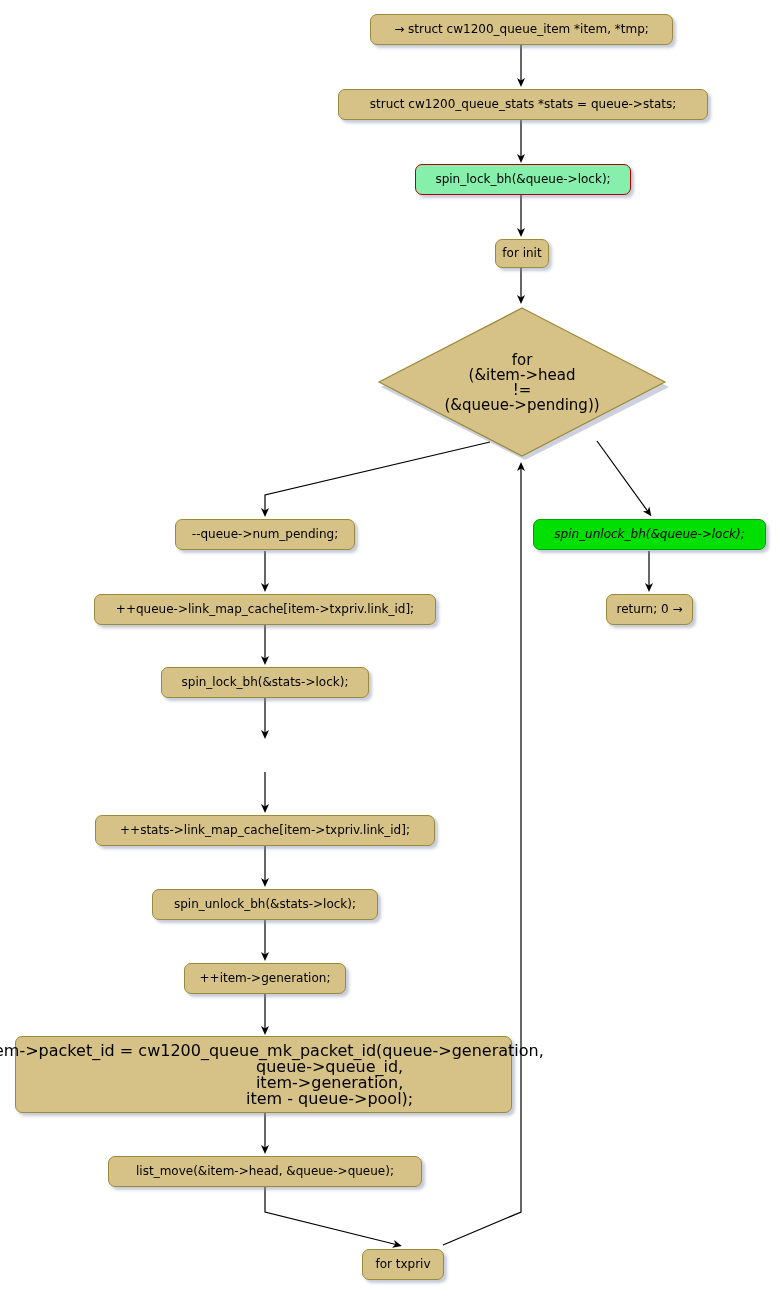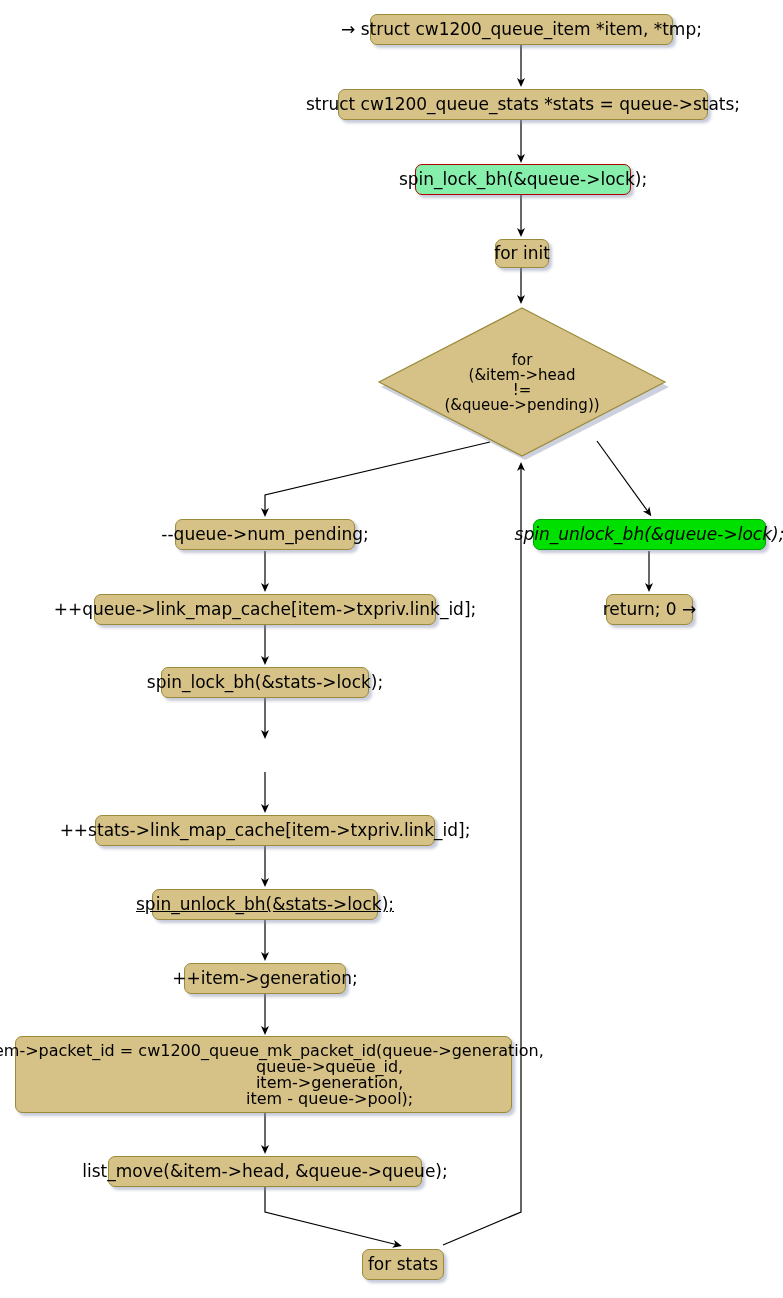--- a/index.html
+++ b/index.html
@@ -26,21 +26,21 @@
     position: absolute;
     box-sizing: border-box;
     border: 1px solid #9A8B3A;
     border-radius: 7px;
     background: #D6C187;
     color: #000000;
     display: flex;
     align-items: center;
     justify-content: center;
     text-align: center;
-    font-size: 17px;
+    font-size: 12px;
     line-height: 14.5px;
     white-space: pre;
     box-shadow: 3px 3px 3px rgba(130,140,170,0.45);
     z-index: 3;
   }
   .node.red {
     background: #86efac;
     border-color: #B00000;
   }
   .node.green {
@@ -143,41 +143,41 @@
 
   <div class="node" style="left:161px; top:667px; width:208px; height:31px;">
     <span>spin_lock_bh(&amp;stats-&gt;lock);</span>
   </div>
 
 
   <div class="node" style="left:95px; top:815px; width:340px; height:31px;">
     <span>++stats-&gt;link_map_cache[item-&gt;txpriv.link_id];</span>
   </div>
 
-  <div class="node" style="left:152px; top:889px; width:226px; height:31px;text-decoration:underline;">
+  <div class="node" style="left:152px; top:889px; width:226px; height:31px;">
     <span>spin_unlock_bh(&amp;stats-&gt;lock);</span>
   </div>
 
   <div class="node" style="left:184px; top:963px; width:162px; height:31px;">
     <span>++item-&gt;generation;</span>
   </div>
 
   <div class="node" style="left:15px; top:1036px; width:497px; height:77px; font-size:16px; line-height:16px;">
     <span>item-&gt;packet_id = cw1200_queue_mk_packet_id(queue-&gt;generation,
                           queue-&gt;queue_id,
                           item-&gt;generation,
                           item - queue-&gt;pool);</span>
   </div>
 
   <div class="node" style="left:108px; top:1156px; width:314px; height:31px;">
     <span>list_move(&amp;item-&gt;head, &amp;queue-&gt;queue);</span>
   </div>
 
   <div class="node" style="left:362px; top:1249px; width:82px; height:31px;">
-    <span>for stats</span>
+    <span>for txpriv</span>
   </div>
 
   <div class="node green" style="left:533px; top:519px; width:233px; height:31px;font-style:italic;">
     <span>spin_unlock_bh(&amp;queue-&gt;lock);</span>
   </div>
 
   <div class="node" style="left:606px; top:594px; width:87px; height:31px;">
     <span>return; 0 →</span>
   </div>
 

